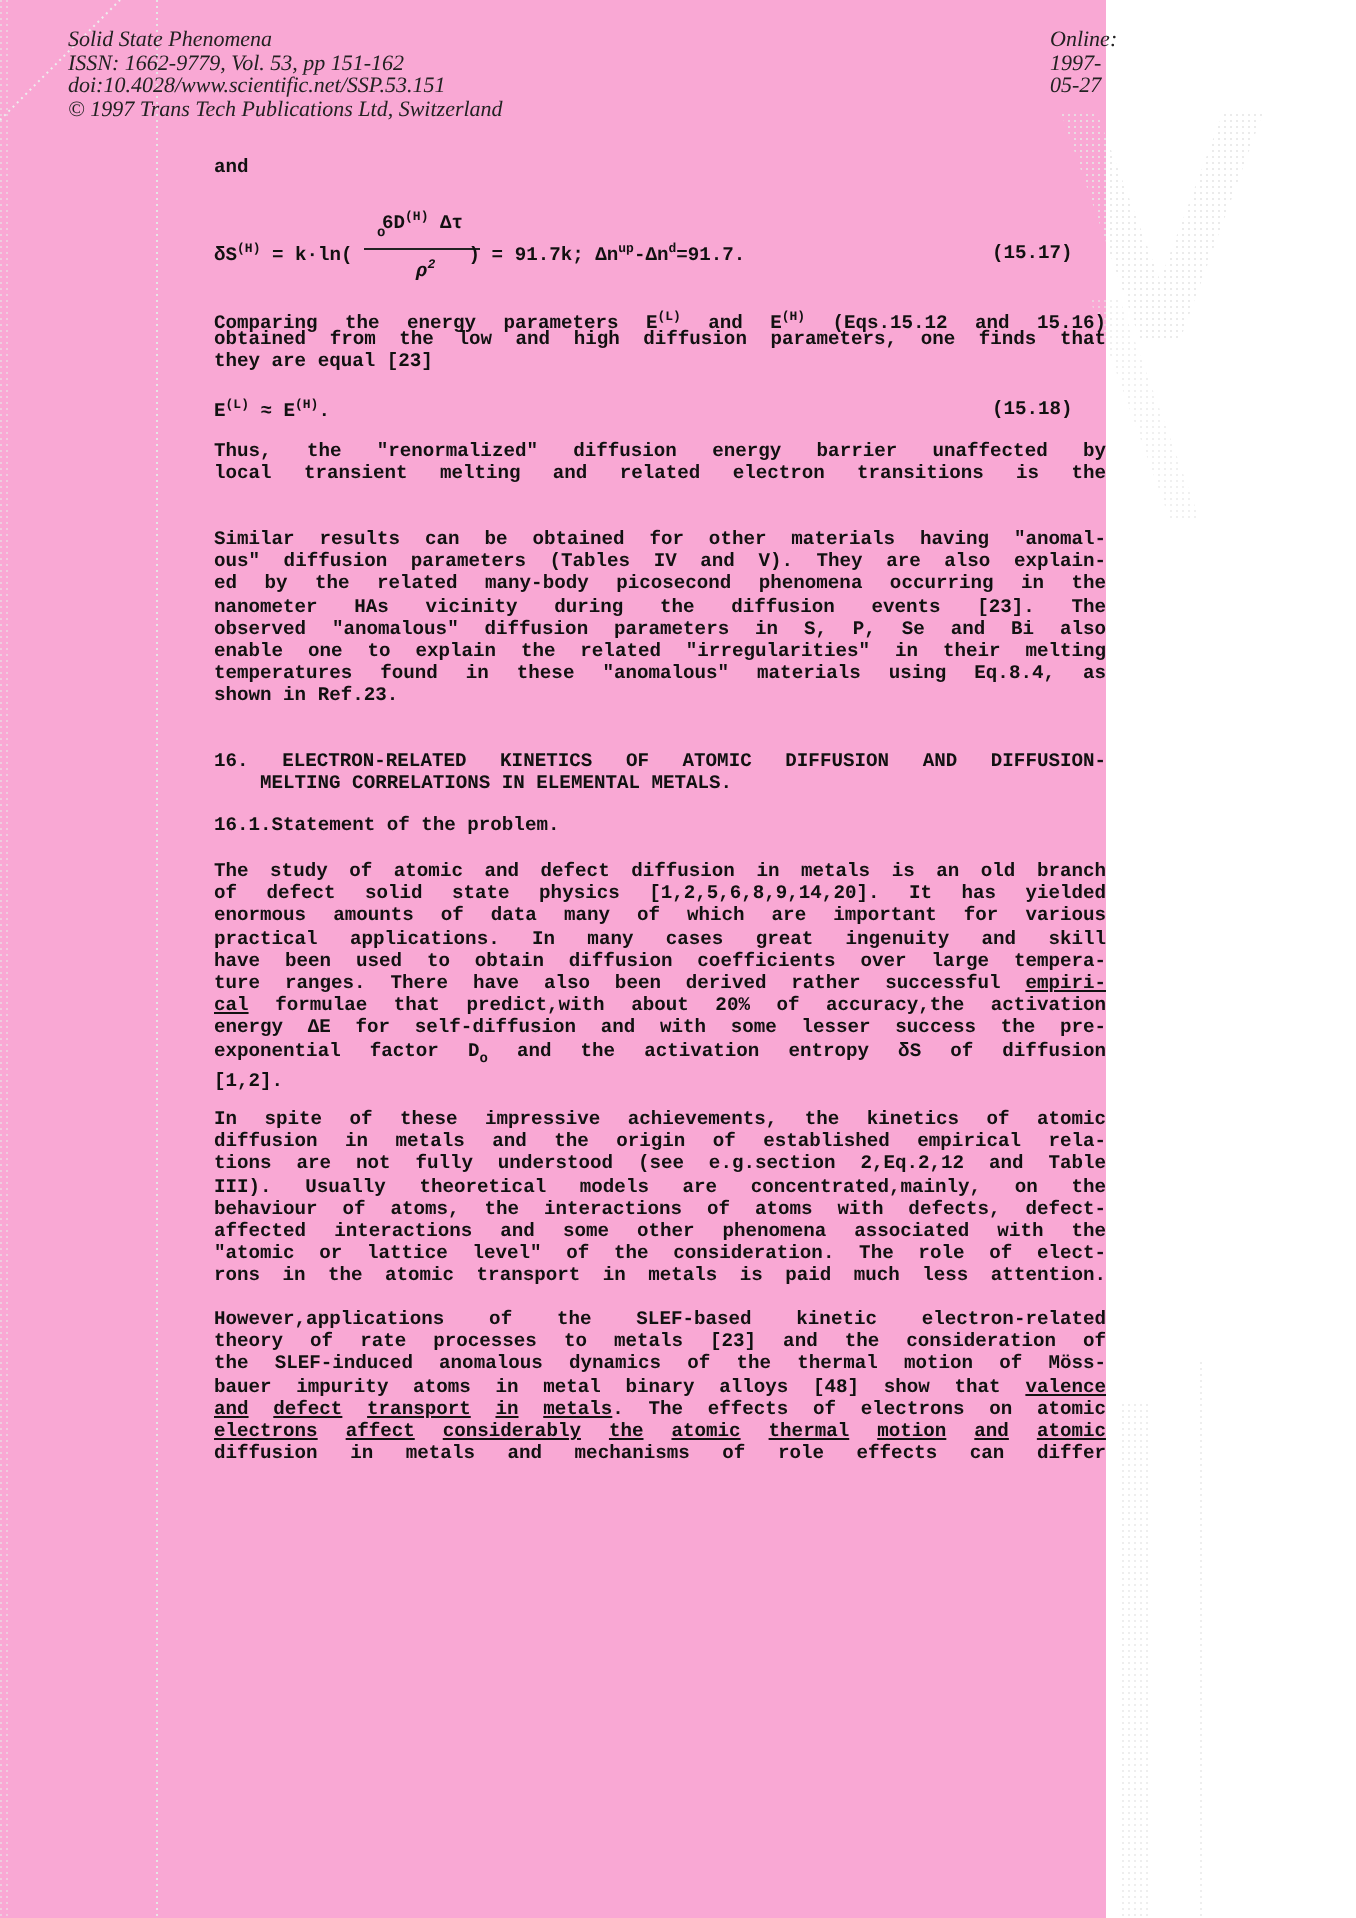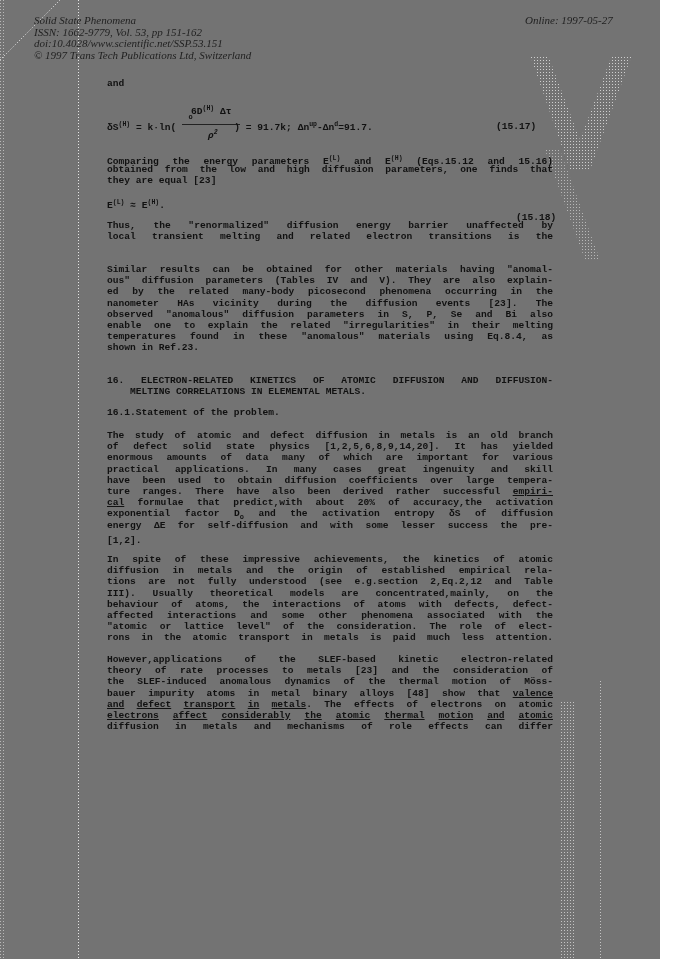--- a/index.html
+++ b/index.html
@@ -1,17 +1,17 @@
 <!DOCTYPE html>
 <html><head>
 <meta charset="utf-8">
 <style>
   html, body { margin: 0; padding: 0; background: #ffffff; }
   body { width: 678px; height: 959px; position: relative; overflow: hidden; }
-  .page { position: absolute; left: 0; top: 0; width: 660px; height: 959px; background: #737373; }
+  .page { position: absolute; left: 0; top: 0; width: 553px; height: 959px; background: #f9a8d4; }
   .watermark {
     position: absolute; left: 0; top: 0; width: 678px; height: 959px; pointer-events: none;
   }
   .meta {
     position: absolute; font-family: "Liberation Serif", serif; font-style: italic;
     font-size: 11px; line-height: 11.5px; color: #222;
   }
   .meta-left { left: 34px; top: 15px; }
   .meta-right { left: 525px; top: 15px; }
   .line { white-space: pre; line-height: 11.2px; text-align: justify; text-align-last: justify; display: block; height: 11.2px; }
@@ -62,21 +62,21 @@
   </div>
 
   <div class="blk" style="top:153px;">
     <span class="line">Comparing the energy parameters E<sup>(L)</sup> and E<sup>(H)</sup> (Eqs.15.12 and 15.16)</span>
     <span class="line">obtained from the low and high diffusion parameters, one finds that</span>
     <span class="line last">they are equal [23]</span>
   </div>
 
   <div>
     <div class="eq" style="left:107px; top:199px;"><span>E</span><sup>(L)</sup><span> ≈ E</span><sup>(H)</sup><span>.</span></div>
-    <div class="eq" style="left:516px; top:199px;margin-top:13px;">(15.18)</div>
+    <div class="eq" style="left:496px; top:199px;">(15.18)</div>
   </div>
 
   <div class="blk" style="top:220px;">
     <span class="line">Thus, the "renormalized" diffusion energy barrier unaffected by</span>
     <span class="line">local transient melting and related electron transitions is the</span>
   </div>
 
   <div class="blk" style="top:264px;">
     <span class="line">Similar results can be obtained for other materials having "anomal-</span>
     <span class="line">ous" diffusion parameters (Tables IV and V). They are also explain-</span>
@@ -97,22 +97,22 @@
   </div>
 
   <div class="blk" style="top:430px;">
     <span class="line">The study of atomic and defect diffusion in metals is an old branch</span>
     <span class="line">of defect solid state physics [1,2,5,6,8,9,14,20]. It has yielded</span>
     <span class="line">enormous amounts of data many of which are important for various</span>
     <span class="line">practical applications. In many cases great ingenuity and skill</span>
     <span class="line">have been used to obtain diffusion coefficients over large tempera-</span>
     <span class="line">ture ranges. There have also been derived rather successful <u>empiri-</u></span>
     <span class="line"><u>cal</u> formulae that predict,with about 20% of accuracy,the activation</span>
+    <span class="line">energy ΔE for self-diffusion and with some lesser success the pre-</span>
     <span class="line">exponential factor D<sub>o</sub> and the activation entropy δS of diffusion</span>
-    <span class="line">energy ΔE for self-diffusion and with some lesser success the pre-</span>
     <span class="line last" style="margin-top:4px;">[1,2].</span>
   </div>
 
   <div class="blk" style="top:554px;">
     <span class="line">In spite of these impressive achievements, the kinetics of atomic</span>
     <span class="line">diffusion in metals and the origin of established empirical rela-</span>
     <span class="line">tions are not fully understood (see e.g.section 2,Eq.2,12 and Table</span>
     <span class="line">III). Usually theoretical models are concentrated,mainly, on the</span>
     <span class="line">behaviour of atoms, the interactions of atoms with defects, defect-</span>
     <span class="line">affected interactions and some other phenomena associated with the</span>

